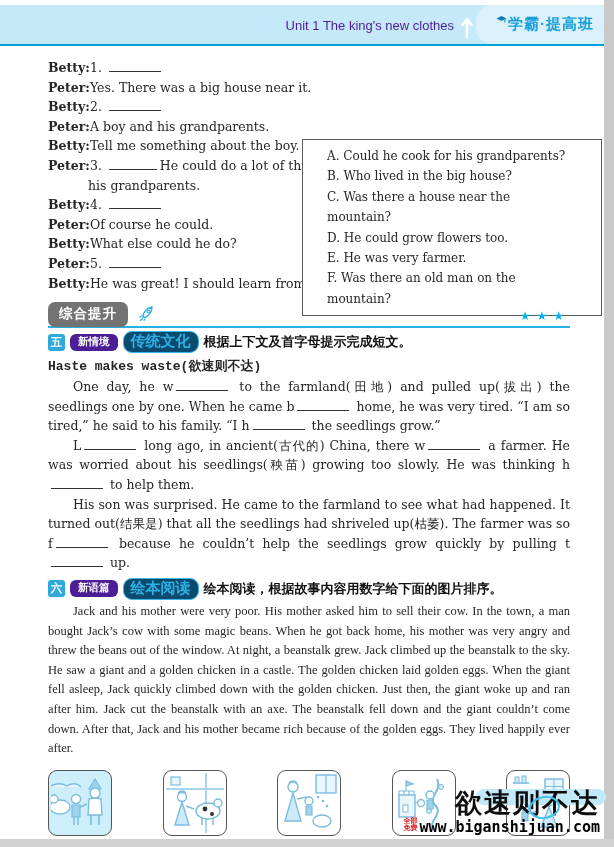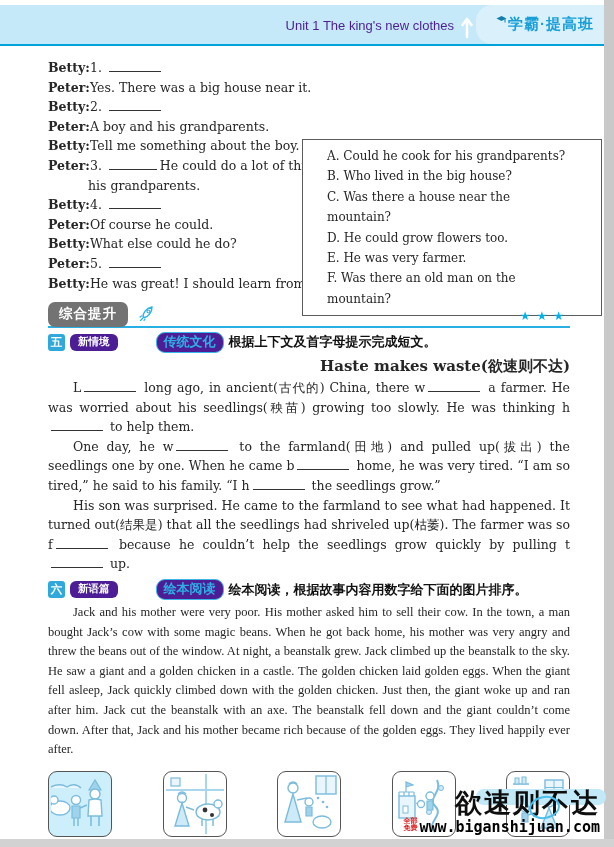--- a/index.html
+++ b/index.html
@@ -38,24 +38,24 @@
   .rocket{margin-left:6px;vertical-align:-3px;}
   .stars{float:right;color:#00b1e9;font-size:12px;letter-spacing:6px;margin-top:7px;
          font-family:"DejaVu Sans",sans-serif;}
   
   .flow{position:absolute;left:48px;top:332px;width:522px;}
   .ex-row{display:flex;align-items:center;gap:5px;height:20px;font-family:"Liberation Sans",sans-serif;}
   .num-badge{flex:0 0 auto;width:17px;height:17px;background:#2fa8db;color:#fff;border-radius:3px;
              display:flex;align-items:center;justify-content:center;font-weight:bold;font-size:11.5px;}
   .pill-filled{background:#4c1d95;color:#fff;font-weight:bold;font-size:10.5px;
                padding:1px 8px 2px;border-radius:6px;}
-  .pill-outline{background:#4c1d95;color:#2fb0e5;border:1.2px solid #3ab7e8;font-weight:bold;
-                font-size:13px;padding:0 7px 1px;border-radius:9px;margin-left:33px;}
+  .pill-outline{background:#0c4a6e;color:#2fb0e5;border:1.2px solid #3ab7e8;font-weight:bold;
+                font-size:15px;padding:0 7px 1px;border-radius:9px;}
   .ex-instr{font-weight:bold;font-size:13px;color:#111;}
-  .p-title{text-align:right;font-weight:bold;font-size:15px;margin:5px 0 2px;}
+  .p-title{text-align:left;font-weight:bold;font-size:13px;margin:5px 0 2px;font-family:Liberation Mono, monospace;}
   .para{font-size:12.5px;line-height:19.6px;text-align:justify;text-indent:2em;margin:0;}
   .ex6{margin-top:6px;}
   .jack{margin-top:3px;font-family:Liberation Serif, serif;}
   
   .pics{display:flex;justify-content:space-between;margin-top:11px;}
   .pic-box{width:62px;height:64px;border:1.5px solid #555;border-radius:9px;background:#fff;
            overflow:hidden;display:flex;align-items:center;justify-content:center;}
   .pic-box.shaded{background:#cdeefb;}
   
   .watermark{position:absolute;right:14px;bottom:12px;text-align:right;}
@@ -135,23 +135,23 @@
 
   <div class="ex-row">
     <span class="num-badge">五</span>
     <span class="pill-filled">新情境</span>
     <span class="pill-outline">传统文化</span>
     <span class="ex-instr">根据上下文及首字母提示完成短文。</span>
   </div>
 
   <div class="p-title">Haste makes waste(欲速则不达)</div>
 
+  <p class="para"><span>One day, he w</span><span class="blank wide"></span><span> to the farmland(田地) and pulled up(拔出) the seedlings one by one. When he came b</span><span class="blank wide"></span><span> home, he was very tired. “I am so tired,” he said to his family. “I h</span><span class="blank wide"></span><span> the seedlings grow.”</span></p>
+
   <p class="para"><span>L</span><span class="blank wide"></span><span> long ago, in ancient(古代的) China, there w</span><span class="blank wide"></span><span> a farmer. He was worried about his seedlings(秧苗) growing too slowly. He was thinking h</span><span class="blank wide"></span><span> to help them.</span></p>
-
-  <p class="para"><span>One day, he w</span><span class="blank wide"></span><span> to the farmland(田地) and pulled up(拔出) the seedlings one by one. When he came b</span><span class="blank wide"></span><span> home, he was very tired. “I am so tired,” he said to his family. “I h</span><span class="blank wide"></span><span> the seedlings grow.”</span></p>
 
   <p class="para"><span>His son was surprised. He came to the farmland to see what had happened. It turned out(结果是) that all the seedlings had shriveled up(枯萎). The farmer was so f</span><span class="blank wide"></span><span> because he couldn’t help the seedlings grow quickly by pulling t</span><span class="blank wide"></span><span> up.</span></p>
 
   <div class="ex-row ex6">
     <span class="num-badge">六</span>
     <span class="pill-filled">新语篇</span>
     <span class="pill-outline">绘本阅读</span>
     <span class="ex-instr">绘本阅读，根据故事内容用数字给下面的图片排序。</span>
   </div>
 

